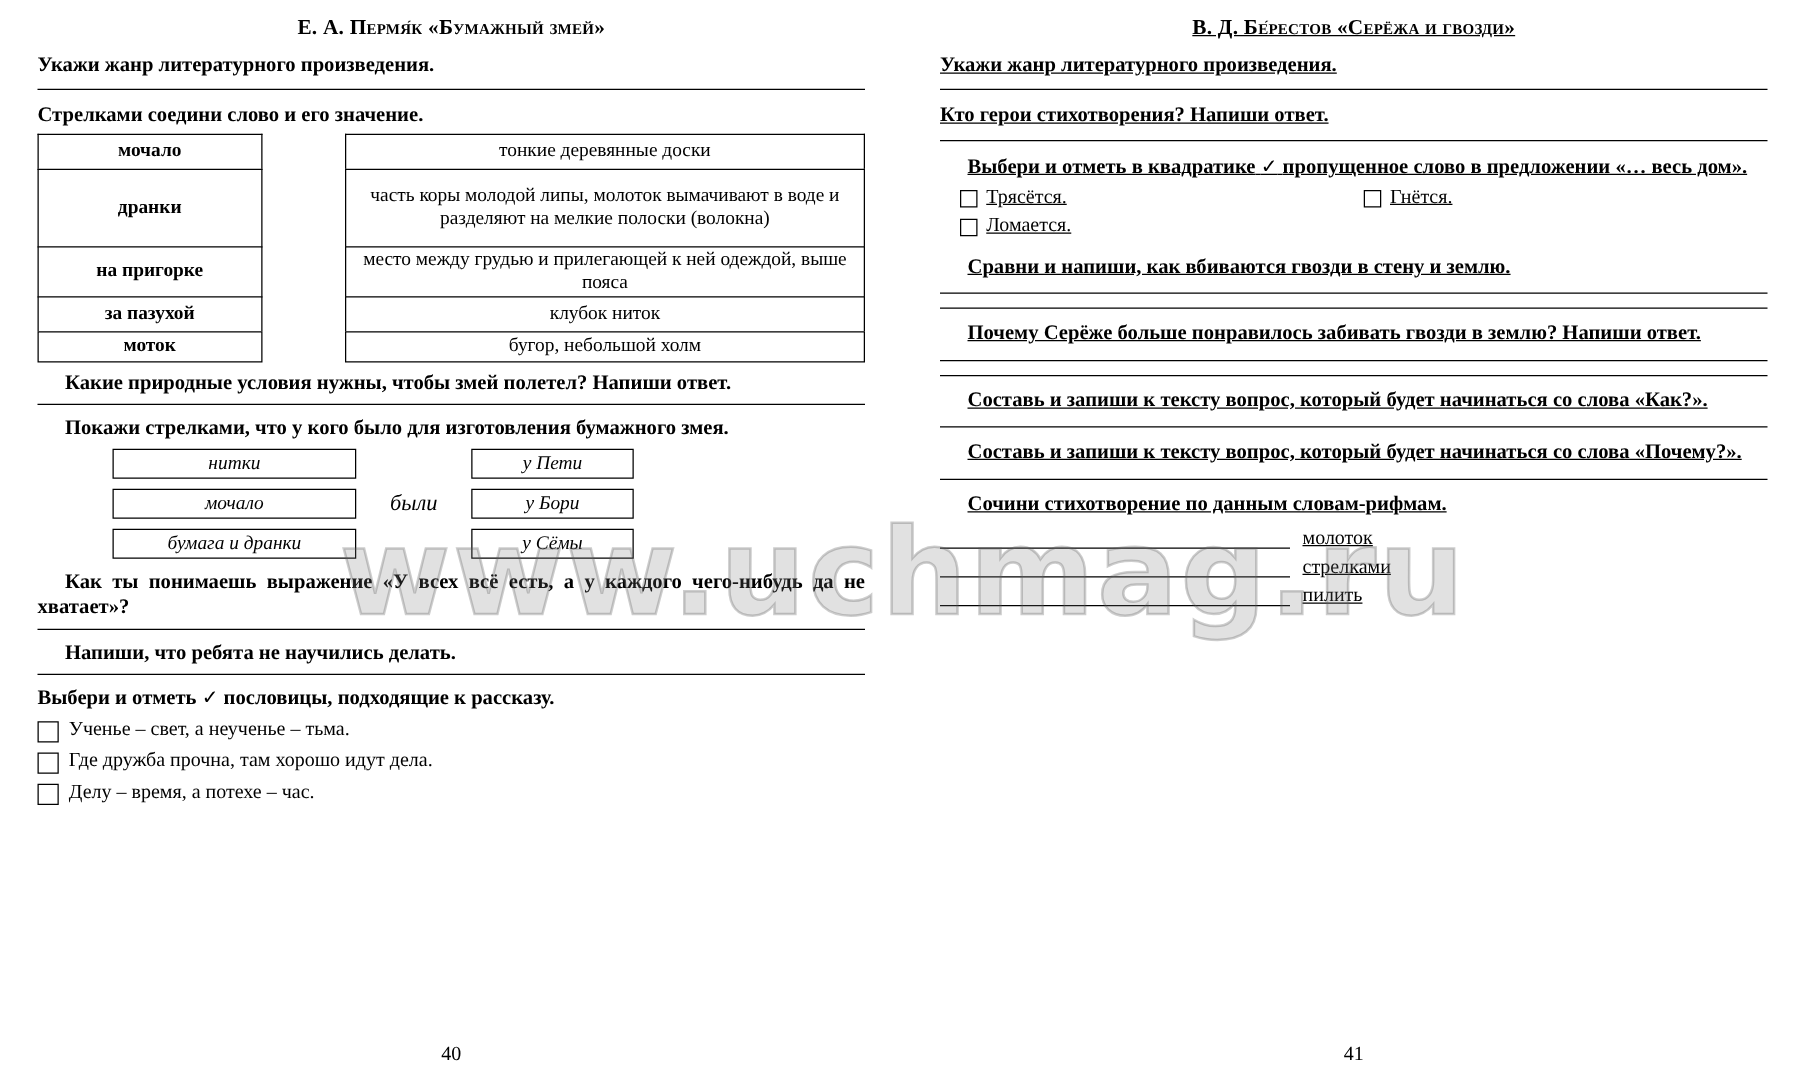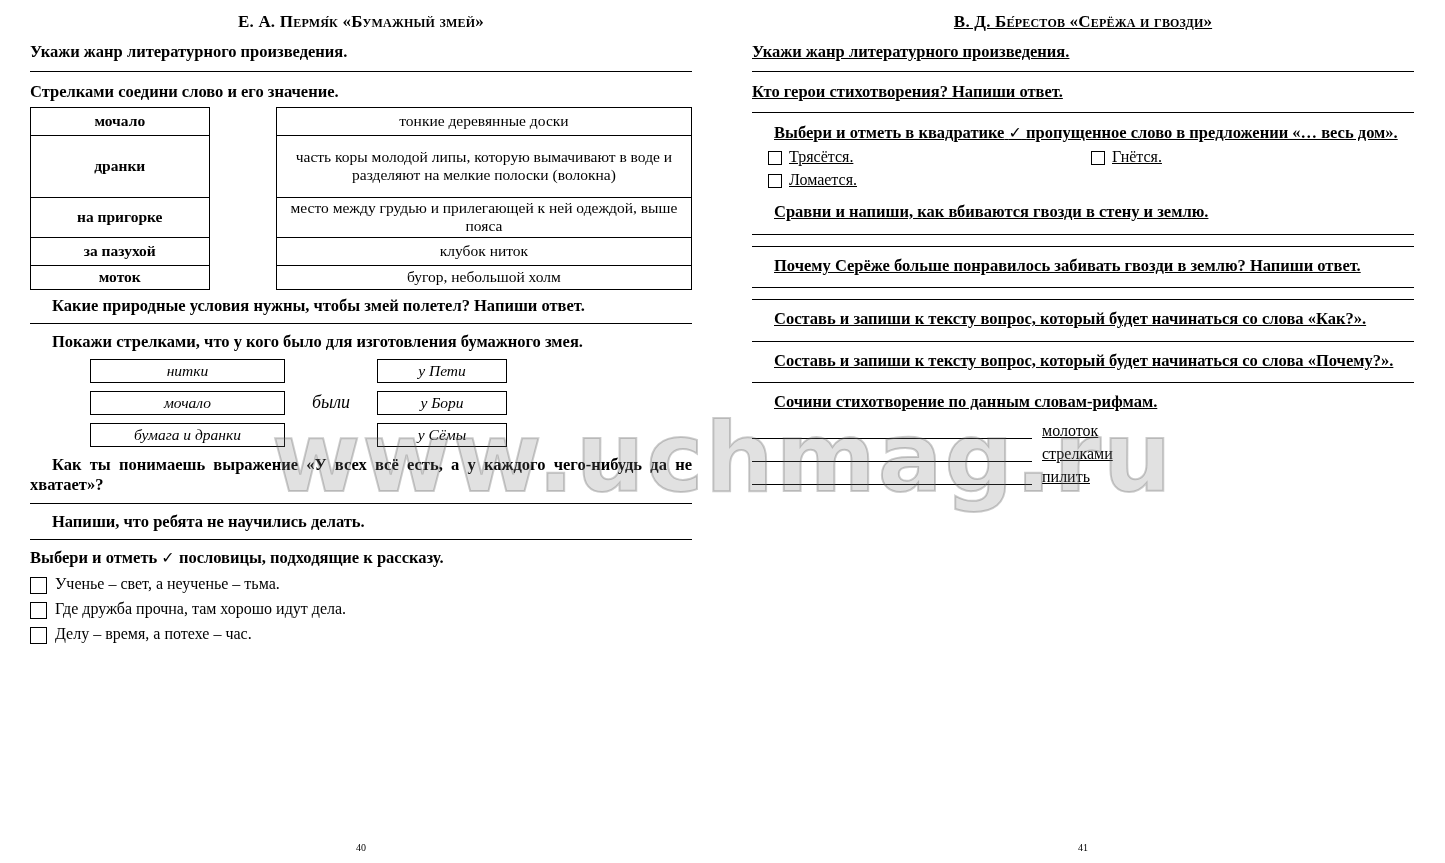--- a/index.html
+++ b/index.html
@@ -177,21 +177,21 @@
     margin-right: 10px;
   }
   .rhyme-word { font-size: 16px; line-height: 1; }
 
   .page-num {
     position: absolute;
     bottom: 10px;
     left: 0;
     width: 100%;
     text-align: center;
-    font-size: 10px;
+    font-size: 16px;
   }
 
   
   .watermark {
     position: absolute;
     left: 0;
     top: 398px;
     width: 1445px;
     height: 120px;
     pointer-events: none;
@@ -226,21 +226,21 @@
     <div class="mt-col-left">
       <div class="cellL" style="height:28px">мочало</div>
       <div class="cellL" style="height:62px">дранки</div>
       <div class="cellL" style="height:40px">на пригорке</div>
       <div class="cellL" style="height:28px">за пазухой</div>
       <div class="cellL" style="height:25px">моток</div>
     </div>
     <div class="mt-gap"></div>
     <div class="mt-col-right">
       <div class="cellR" style="height:28px">тонкие деревянные доски</div>
-      <div class="cellR" style="height:62px">часть коры молодой липы, которую вымачивают в воде и разделяют на мелкие полоски (волокна)</div>
+      <div class="cellR" style="height:62px">часть коры молодой липы, молоток вымачивают в воде и разделяют на мелкие полоски (волокна)</div>
       <div class="cellR" style="height:40px">место между грудью и прилегающей к ней одеждой, выше пояса</div>
       <div class="cellR" style="height:28px">клубок ниток</div>
       <div class="cellR" style="height:25px">бугор, небольшой холм</div>
     </div>
   </div>
 
   <div class="q indent">Какие природные условия нужны, чтобы змей полетел? Напиши ответ.</div>
   <hr class="rule tight">
 
   <div class="q indent">Покажи стрелками, что у кого было для изготовления бумажного змея.</div>

